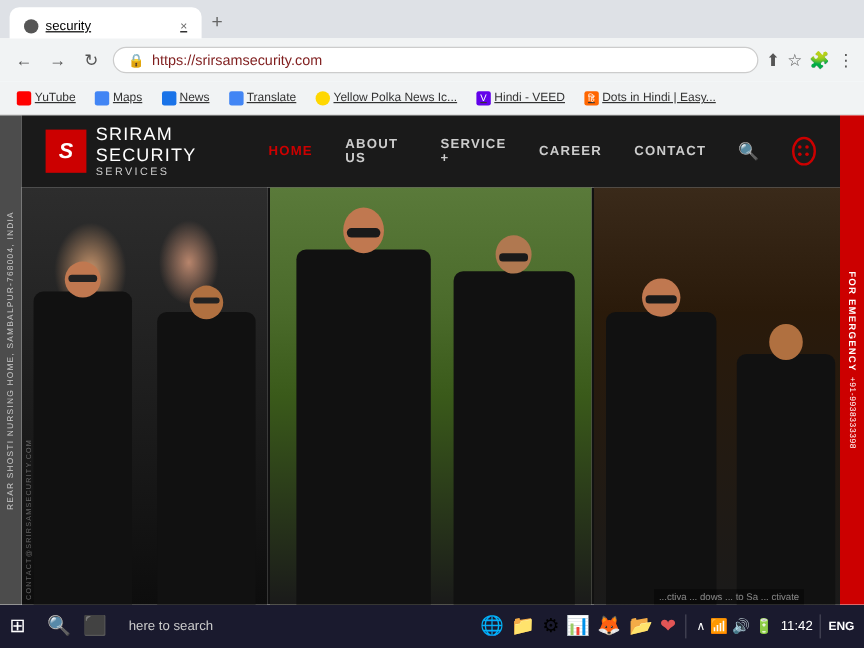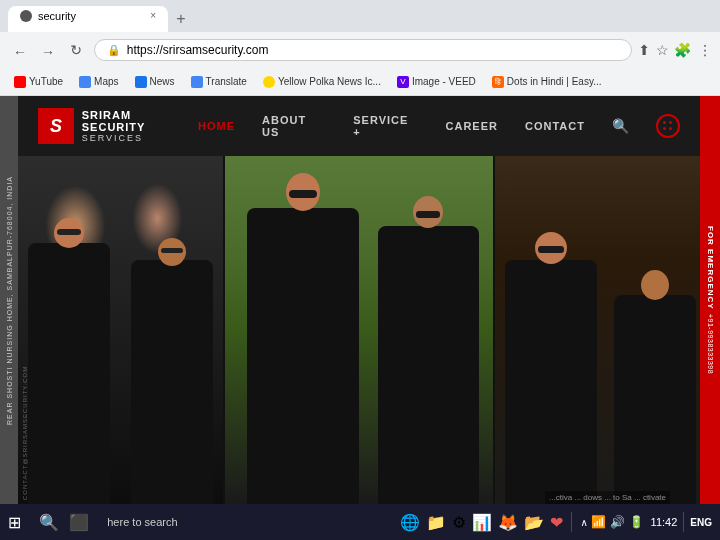--- a/index.html
+++ b/index.html
@@ -10,24 +10,25 @@
       padding: 6px 8px 0;
       background: #dee1e6;
       height: 32px;
     }
     .tab {
       background: #fff;
       border-radius: 8px 8px 0 0;
       padding: 4px 12px;
       font-size: 11px;
       display: flex;
-      align-items: flex-start;
+      align-items: flex-end;
       gap: 6px;
       height: 26px;
       min-width: 160px;
+      text-decoration: underline;
     }
     .tab-icon {
       width: 12px;
       height: 12px;
       background: #555;
       border-radius: 50%;
     }
     .tab-close {
       margin-left: auto;
       font-size: 10px;
@@ -106,20 +107,21 @@
     .bookmark-item {
       font-size: 10px;
       color: #333;
       padding: 2px 6px;
       border-radius: 3px;
       cursor: pointer;
       white-space: nowrap;
       display: flex;
       align-items: center;
       gap: 3px;
+      text-decoration: underline;
     }
     .bookmark-favicon {
       width: 12px;
       height: 12px;
       background: #aaa;
       border-radius: 2px;
       display: inline-block;
     }
 
     
@@ -207,22 +209,22 @@
       font-size: 18px;
       font-weight: bold;
       color: #fff;
       font-style: italic;
     }
     .logo-text {
       display: flex;
       flex-direction: column;
     }
     .logo-title {
-      font-size: 11px;
-      font-weight: bold;
+      font-size: 15px;
+      font-weight: normal;
       color: #fff;
       letter-spacing: 1px;
       text-transform: uppercase;
     }
     .logo-subtitle {
       font-size: 9px;
       color: #ccc;
       letter-spacing: 2px;
       text-transform: uppercase;
     }
@@ -622,21 +624,21 @@
   </div>
 
   <div class="address-bar">
     <div class="nav-buttons">
       <div class="nav-btn">←</div>
       <div class="nav-btn">→</div>
       <div class="nav-btn">↻</div>
     </div>
     <div class="url-box">
       <span class="url-lock">🔒</span>
-      <span style="font-size:12px;color:#000000;">https://srirsamsecurity.com</span>
+      <span style="font-size:12px;color:#7f1d1d;">https://srirsamsecurity.com</span>
     </div>
     <div class="browser-icons">
       <span class="browser-icon">⬆</span>
       <span class="browser-icon">☆</span>
       <span class="browser-icon">🧩</span>
       <span class="browser-icon">⋮</span>
     </div>
   </div>
 
   <div class="bookmarks-bar">
@@ -655,21 +657,21 @@
     <div class="bookmark-item">
       <span class="bookmark-favicon" style="background:#4285f4;"></span>
       <span>Translate</span>
     </div>
     <div class="bookmark-item">
       <span class="bookmark-favicon" style="background:#ffd700;border-radius:50%;"></span>
       <span>Yellow Polka News Ic...</span>
     </div>
     <div class="bookmark-item">
       <span class="bookmark-favicon" style="background:#6200ea;color:#fff;font-size:8px;display:flex;align-items:center;justify-content:center;">V</span>
-      <span>Image - VEED</span>
+      <span>Hindi - VEED</span>
     </div>
     <div class="bookmark-item">
       <span class="bookmark-favicon" style="background:#ff6600;color:#fff;font-size:7px;display:flex;align-items:center;justify-content:center;">हि</span>
       <span>Dots in Hindi | Easy...</span>
     </div>
 
   </div>
 </div>
 
 <div class="website">

